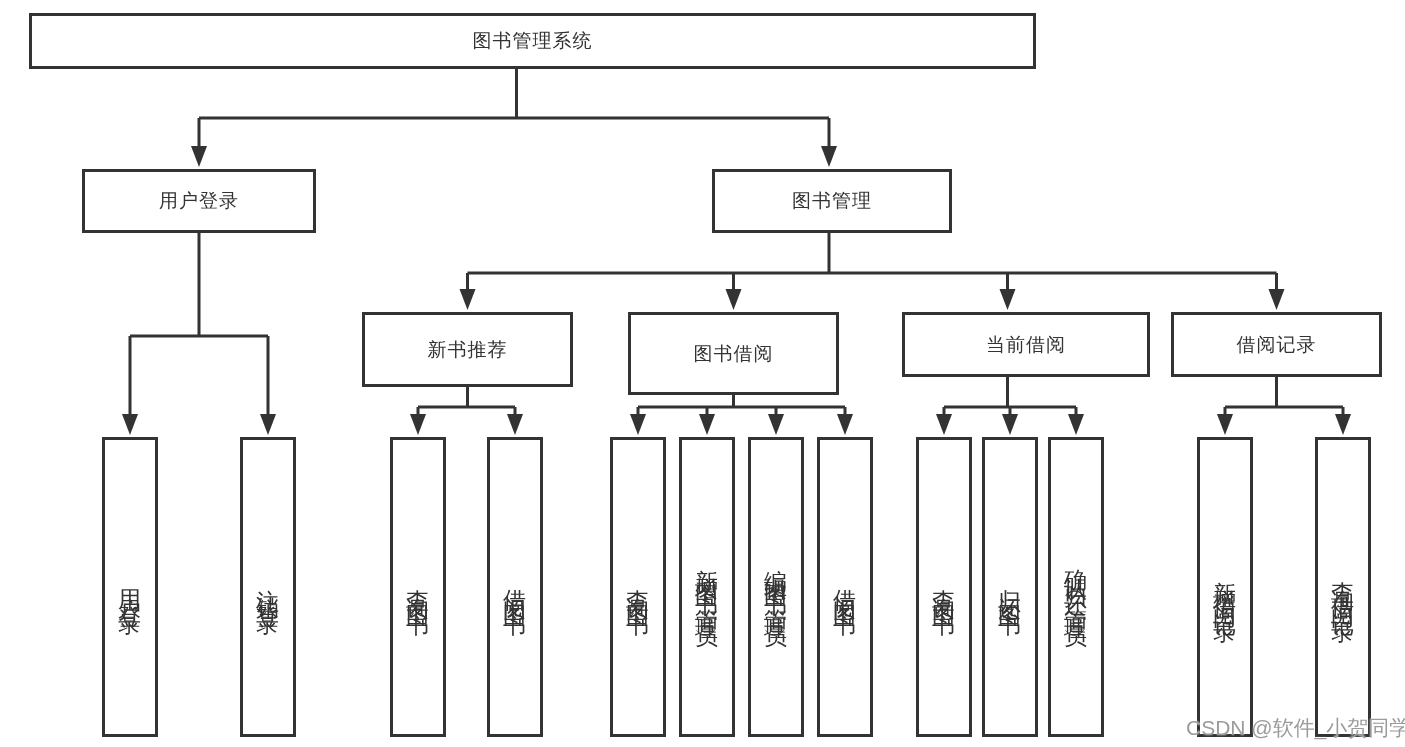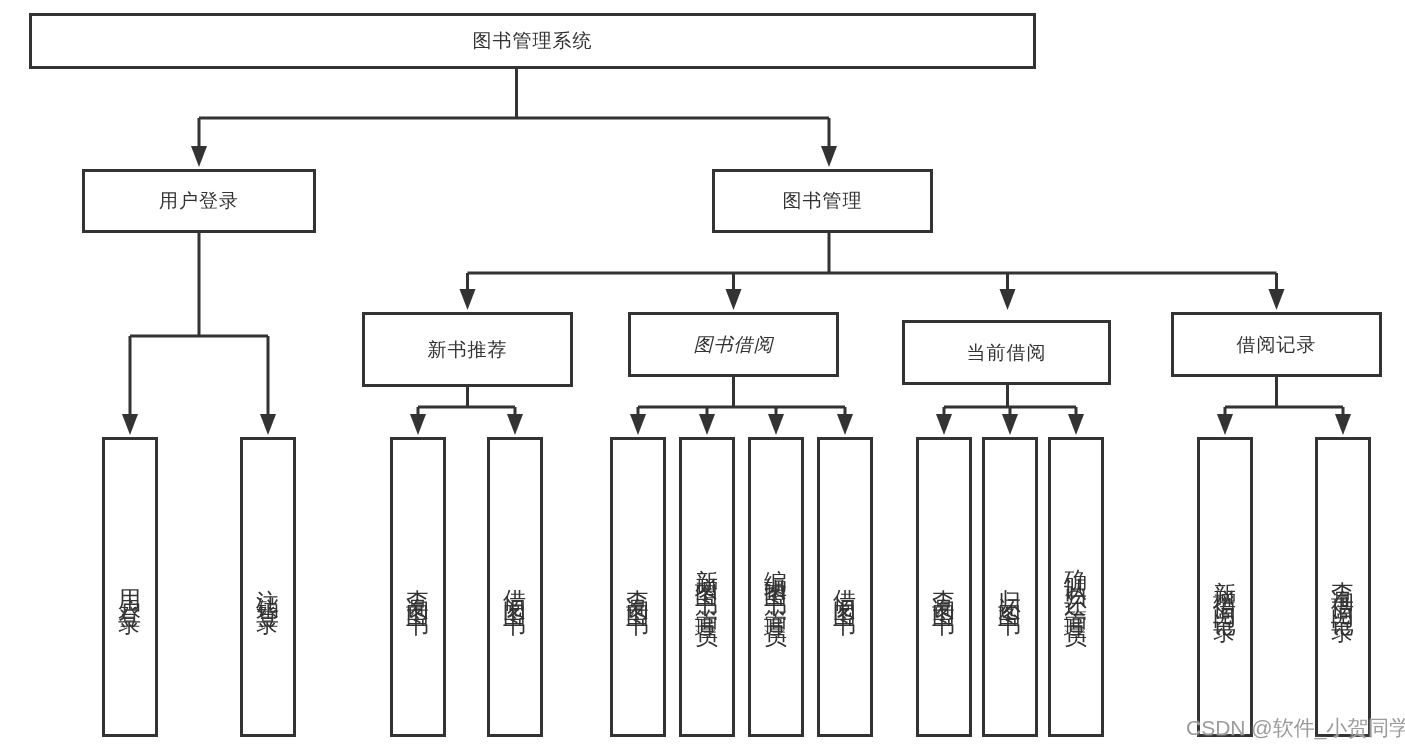--- a/index.html
+++ b/index.html
@@ -91,25 +91,25 @@
     <polygon points="1068,414 1084,414 1076,435"></polygon>
 
     <path d="M1276.5 377 V407 M1225 407 H1343 M1225 407 V416 M1343 407 V416"></path>
     <polygon points="1217,414 1233,414 1225,435"></polygon>
     <polygon points="1335,414 1351,414 1343,435"></polygon>
   </svg>
 
   <div class="node hlabel" style="left:13px; top:13px; width:1007px; height:56px;margin-left:16px;">图书管理系统</div>
 
   <div class="node hlabel" style="left:82px; top:169px; width:234px; height:64px;">用户登录</div>
-  <div class="node hlabel" style="left:712px; top:169px; width:221px; height:64px;">图书管理</div>
+  <div class="node hlabel" style="left:712px; top:169px; width:240px; height:64px;">图书管理</div>
 
   <div class="node hlabel" style="left:362px; top:312px; width:211px; height:75px;">新书推荐</div>
-  <div class="node hlabel" style="left:628px; top:312px; width:211px; height:65px;font-style:italic;">图书借阅</div>
-  <div class="node hlabel" style="left:902px; top:312px; width:209px; height:65px;margin-top:8px;">当前借阅</div>
+  <div class="node hlabel" style="left:628px; top:312px; width:211px; height:83px;">图书借阅</div>
+  <div class="node hlabel" style="left:902px; top:312px; width:248px; height:65px;">当前借阅</div>
   <div class="node hlabel" style="left:1171px; top:312px; width:211px; height:65px;">借阅记录</div>
 
   <div class="node leaf" style="left:102px;">用户登录</div>
   <div class="node leaf" style="left:240px;">注销登录</div>
 
   <div class="node leaf" style="left:390px;">查询图书</div>
   <div class="node leaf" style="left:487px;">借阅图书</div>
 
   <div class="node leaf" style="left:610px;">查询图书</div>
   <div class="node leaf" style="left:679px;">新增图书（管理员）</div>

